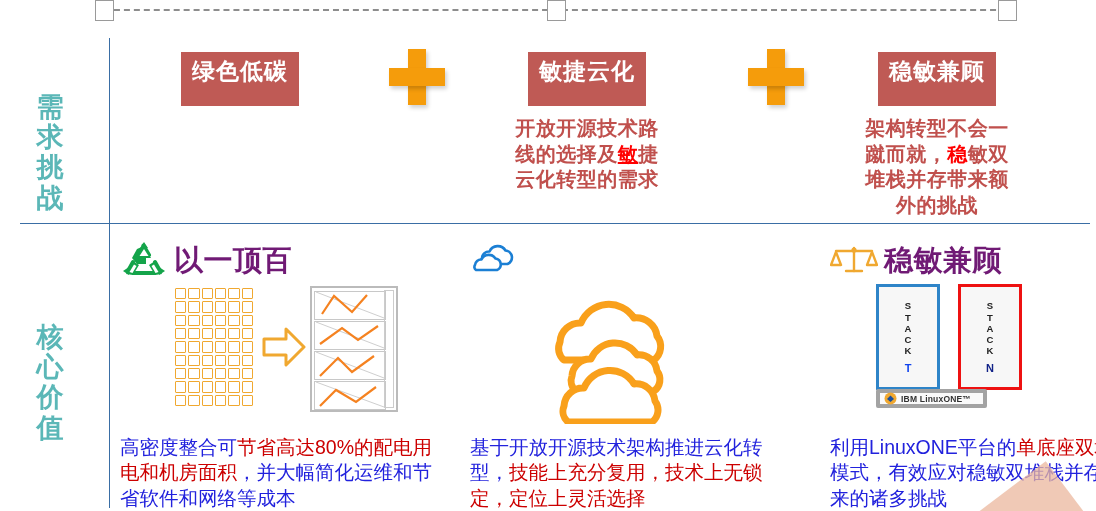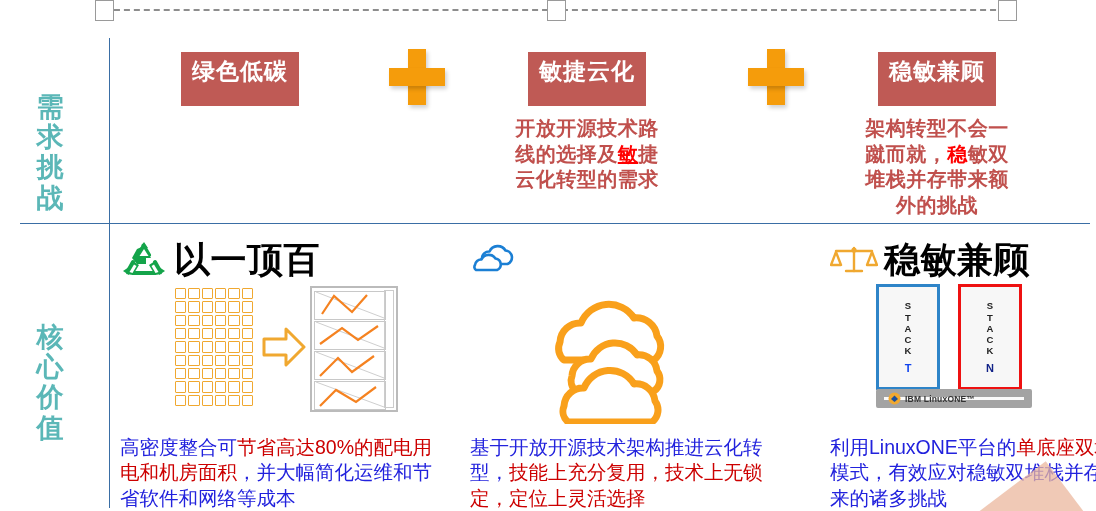--- a/index.html
+++ b/index.html
@@ -86,21 +86,21 @@
 
   
   .val{position:absolute;top:240px;width:320px;}
   #val-0{left:120px;}
   #val-1{left:470px;}
   #val-2{left:830px;}
 
   .val-title-row{display:flex;align-items:center;height:40px;}
   .val-icon{width:48px;height:38px;flex:0 0 48px;margin-right:6px;position:relative;}
   .val-title{
-    color:#000000;font-weight:bold;font-size:36px;line-height:1;
+    color:#701a75;font-weight:bold;font-size:29px;line-height:1;
     letter-spacing:0.5px;white-space:nowrap;
   }
 
   .val-graphic{height:145px;position:relative;margin-top:4px;}
 
   .val-text{
     color:#2222DD;font-weight:normal;font-size:19.5px;line-height:1.30;
     letter-spacing:0;margin-top:6px;
   }
   .val-text .r{color:#CC0000;}
@@ -127,22 +127,22 @@
   #stack-n{left:88px;border:3px solid #EE1111;}
   .stack-word{
     font-size:9.5px;font-weight:bold;color:#222222;line-height:1.18;
     letter-spacing:0;text-align:center;
   }
   .stack-word span{display:block;}
   .stack-letter{margin-top:5px;font-size:11px;font-weight:bold;}
   #stack-t .stack-letter{color:#1144EE;}
   #stack-n .stack-letter{color:#112288;}
   #lx-badge{
-    position:absolute;left:6px;top:105px;width:156px;height:19px;
-    border:8px solid #a3a3a3;background:#FAFAFA;border-radius:2px;
+    position:absolute;left:6px;top:105px;width:111px;height:19px;
+    border:4px solid #a3a3a3;background:#FAFAFA;border-radius:2px;
     display:flex;align-items:center;padding-left:4px;box-sizing:border-box;
   }
   #lx-badge .lx-text{font-size:8.5px;font-weight:bold;color:#333333;letter-spacing:0.2px;}
 
   
   #ribbon{
     position:absolute;right:-40px;bottom:-70px;width:260px;height:150px;
     background:#EBB79E;opacity:0.75;
     transform:rotate(-37deg);transform-origin:100% 100%;
     pointer-events:none;

